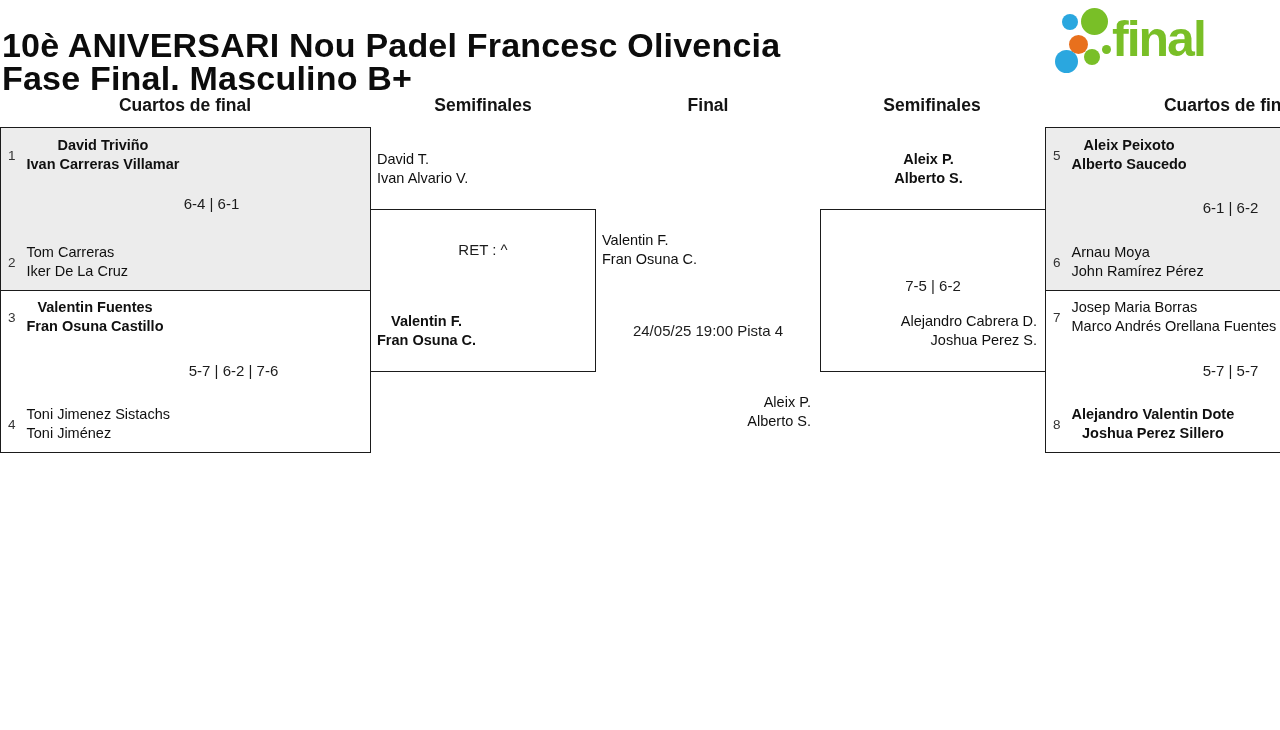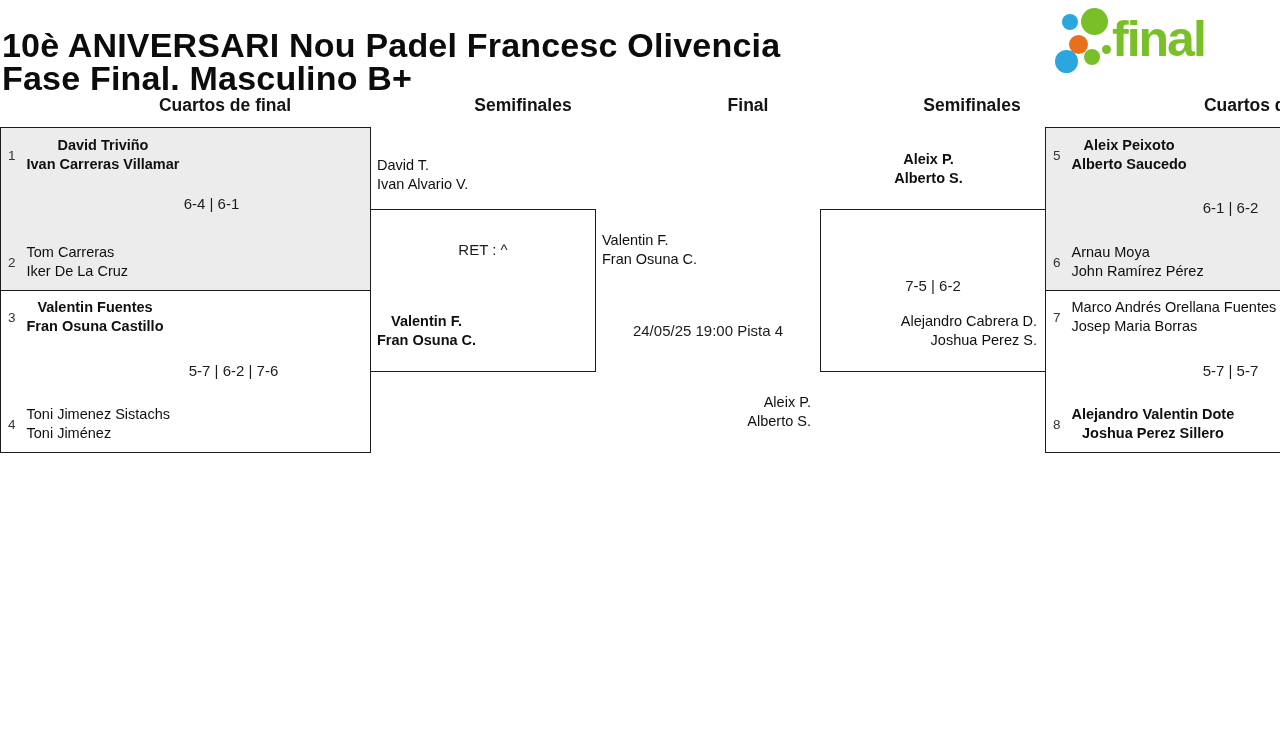--- a/index.html
+++ b/index.html
@@ -9,21 +9,21 @@
   
   .title{position:absolute;left:2px;top:1px;font-size:34px;line-height:33px;
          font-weight:700;color:#0c0c0c;letter-spacing:.2px;margin-top:28px;}
   .logo{position:absolute;left:1048px;top:5px;width:230px;height:66px;cursor:pointer;}
   .dot{position:absolute;border-radius:50%;}
   .logo-text{position:absolute;left:64px;top:9px;font-size:50px;font-weight:700;
              letter-spacing:-2px;line-height:50px;}
 
   
   .round-label{position:absolute;top:95px;transform:translateX(-50%);
-               font-size:17.5px;font-weight:600;color:#141414;white-space:nowrap;margin-left:40px;}
+               font-size:17.5px;font-weight:600;color:#141414;white-space:nowrap;}
 
   
   .box{position:absolute;border:1px solid #1b1b1b;box-sizing:border-box;}
   .box.shaded{background:#ececec;}
 
   
   .team{position:absolute;display:flex;align-items:center;gap:11px;white-space:nowrap;}
   .seed{font-size:13.5px;color:#333;}
   .pl{font-size:14.5px;line-height:19px;color:#101010;font-weight:400;}
   .pl div{white-space:nowrap;}
@@ -91,21 +91,21 @@
   </div>
   <div class="score" style="left:0;top:362px;width:371px;padding-left:48px;">5-7 | 6-2 | 7-6</div>
   <div class="team" style="left:8px;top:405px;">
     <span class="seed">4</span>
     <span class="pl">
       <div>Toni Jimenez Sistachs</div>
       <div>Toni Jiménez</div>
     </span>
   </div>
 
-  <div class="team" style="left:377px;top:156px;">
+  <div class="team" style="left:377px;top:150px;">
     <span class="pl">
       <div>David T.</div>
       <div>Ivan Alvario V.</div>
     </span>
   </div>
   <div class="score" style="left:371px;top:241px;width:224px;">RET : ^</div>
   <div class="team" style="left:377px;top:312px;">
     <span class="pl bold">
       <div>Valentin F.</div>
       <div>Fran Osuna C.</div>
@@ -152,22 +152,22 @@
     <span class="seed">6</span>
     <span class="pl">
       <div>Arnau Moya</div>
       <div>John Ramírez Pérez</div>
     </span>
   </div>
 
   <div class="team" style="left:1053px;top:298px;">
     <span class="seed">7</span>
     <span class="pl">
+      <div>Josep Maria Borras</div>
       <div>Marco Andrés Orellana Fuentes</div>
-      <div>Josep Maria Borras</div>
     </span>
   </div>
   <div class="score" style="left:1045px;top:362px;width:371px;">5-7 | 5-7</div>
   <div class="team" style="left:1053px;top:405px;">
     <span class="seed">8</span>
     <span class="pl bold">
       <div>Alejandro Valentin Dote</div>
       <div>Joshua Perez Sillero</div>
     </span>
   </div>

